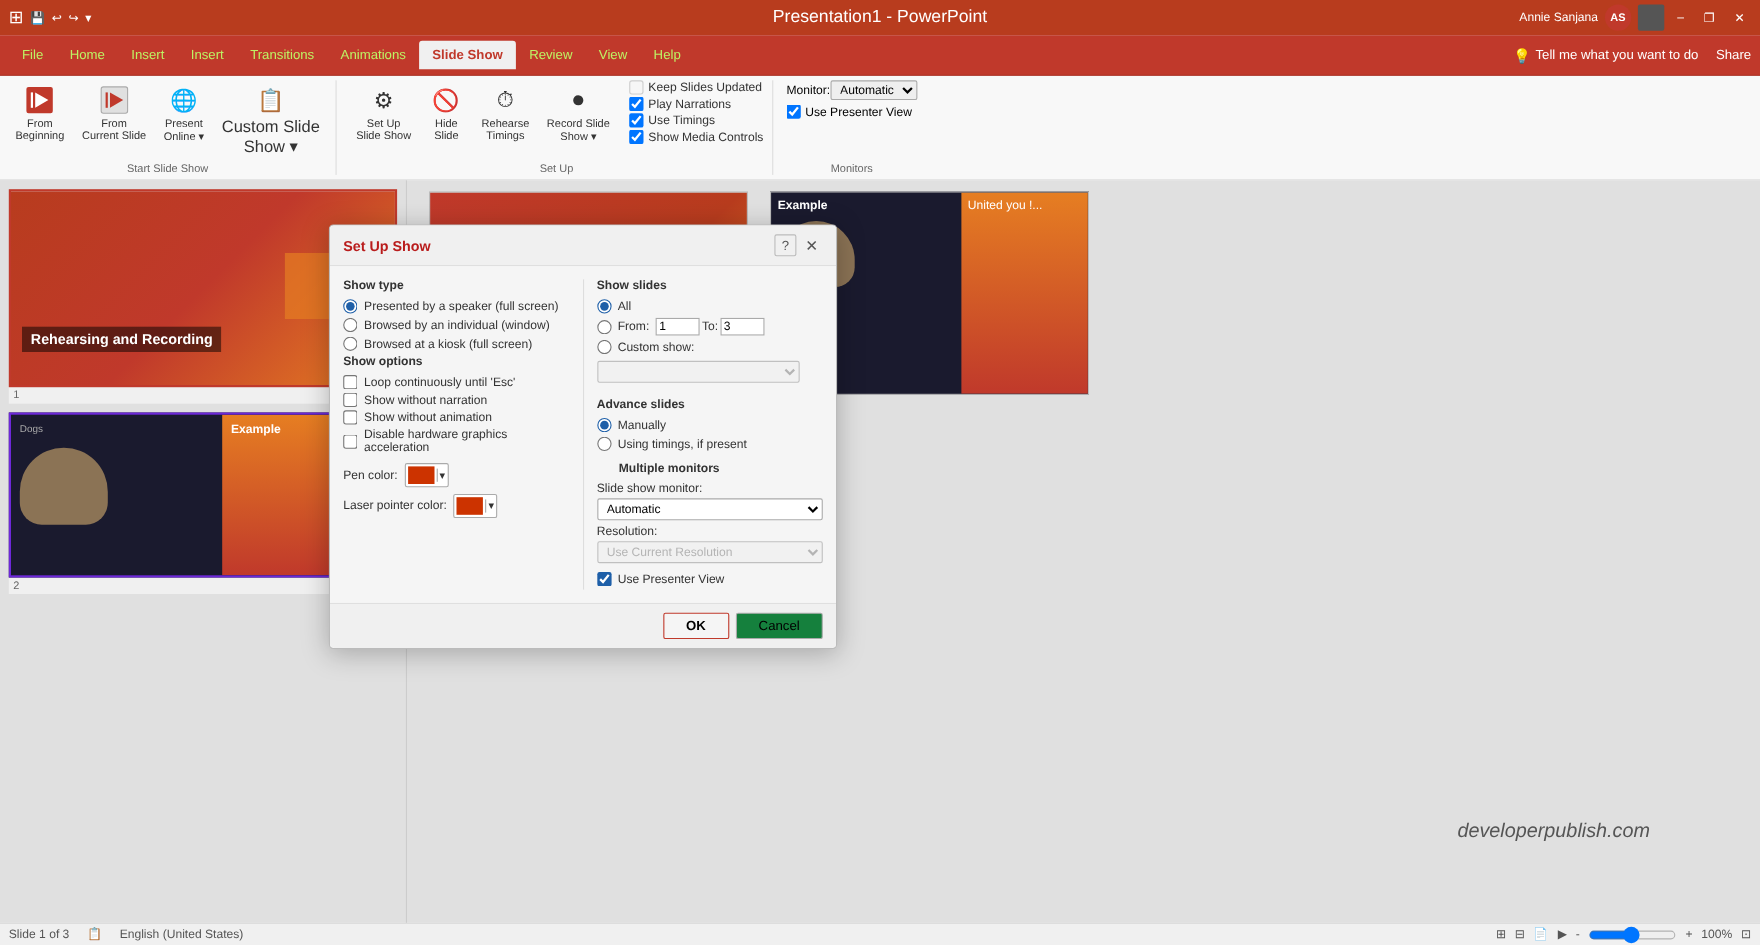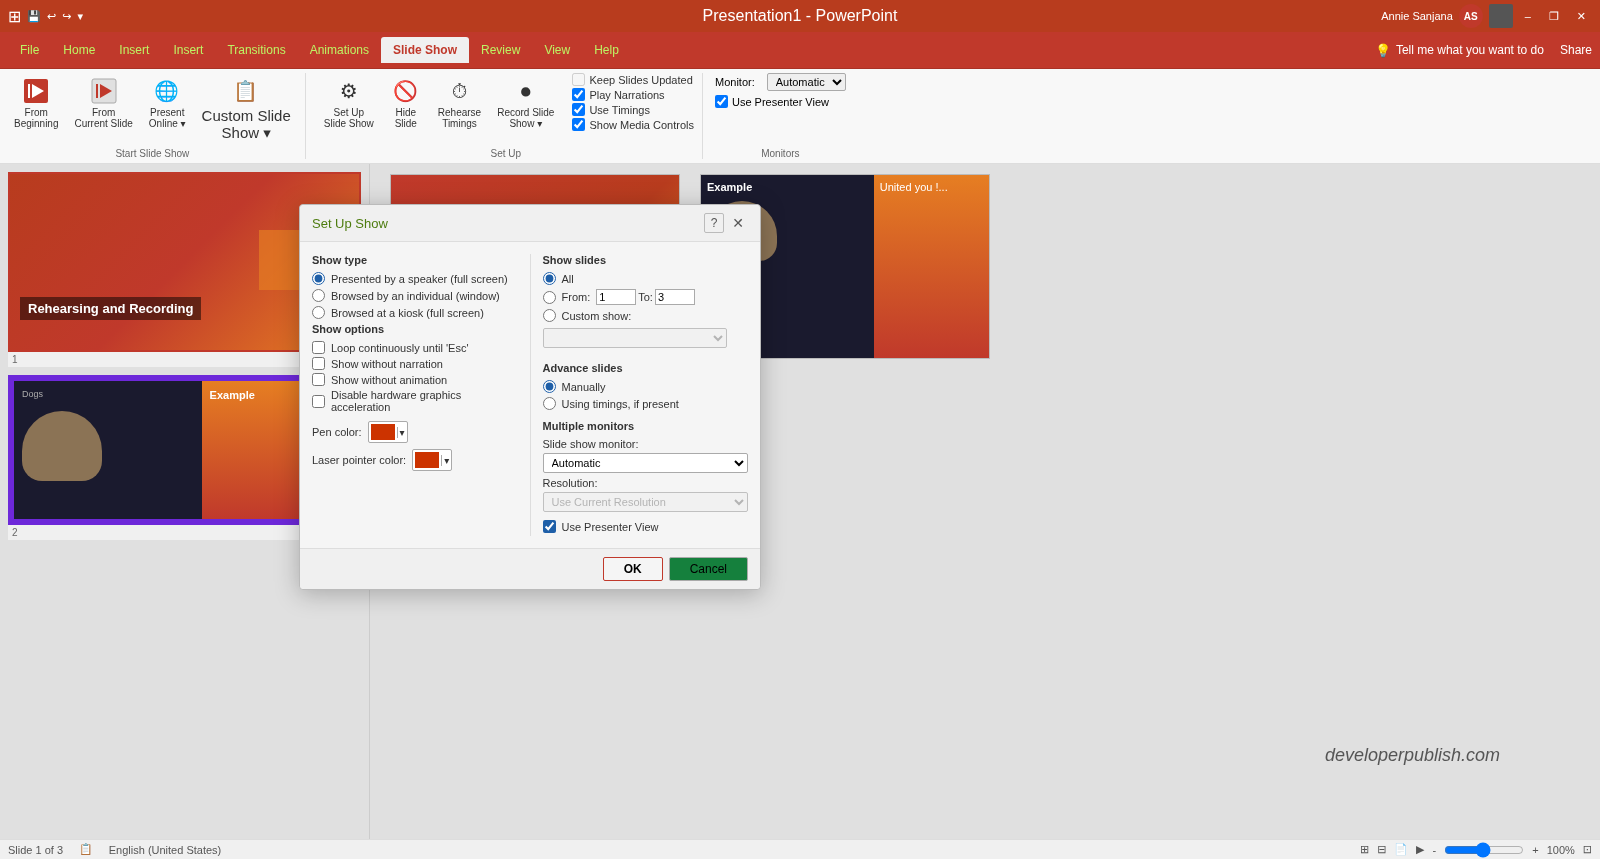--- a/index.html
+++ b/index.html
@@ -127,21 +127,21 @@
     }
     .dialog-titlebar {
       background: #f0f0f0;
       border-bottom: 1px solid #ddd;
       padding: 8px 12px;
       display: flex;
       align-items: center;
       justify-content: space-between;
       border-radius: 4px 4px 0 0;
     }
-    .dialog-title { font-size: 13px; font-weight: 400; color: #4d7c0f; }
+    .dialog-title { font-size: 13px; font-weight: 700; color: #b91c1c; }
     .dialog-titlebar-btns { display: flex; gap: 4px; }
     .dialog-help { width: 20px; height: 20px; border: 1px solid #bbb; border-radius: 2px; display: flex; align-items: center; justify-content: center; font-size: 12px; cursor: pointer; color: #555; }
     .dialog-close { width: 20px; height: 20px; display: flex; align-items: center; justify-content: center; font-size: 14px; cursor: pointer; color: #555; }
 
     .dialog-body {
       display: flex;
       gap: 0;
       padding: 12px;
     }
     .dialog-left { flex: 1; padding-right: 12px; border-right: 1px solid #ddd; }
@@ -321,21 +321,21 @@
             <span>Show Media Controls</span>
         </label>
       </div>
     </div>
     <div class="ribbon-group-label">Set Up</div>
   </div>
 
   <div class="ribbon-group" style="border-right:none;">
     <div class="ribbon-group-items">
       <div style="display:flex;flex-direction:column;gap:4px;">
-        <div style="display:flex;align-items:center;gap:12px;">
+        <div style="display:flex;align-items:center;gap:0;">
           <span style="font-size:11px;">Monitor:</span>
           <select style="font-size:11px;border:1px solid #aaa;border-radius:2px;padding:1px 4px;">
             <option>Automatic</option>
           </select>
         </div>
         <label style="display:flex;align-items:center;gap:4px;font-size:11px;">
           <input type="checkbox" checked="" style="">
           <span>Use Presenter View</span>
         </label>
       </div>
@@ -353,21 +353,21 @@
         <div style="position:absolute;bottom:30px;left:10px;color:#fff;font-size:13px;font-weight:bold;background:rgba(0,0,0,0.5);padding:4px 8px;">Rehearsing and Recording</div>
         <div style="position:absolute;bottom:60px;right:20px;width:80px;height:60px;background:#e67e22;opacity:0.7;"></div>
       </div>
       <div style="display:flex;justify-content:space-between;padding:2px 4px;background:#f0f0f0;">
         <span style="font-size:10px;color:#666;">1</span>
         <span style="font-size:10px;color:#666;">00:06</span>
       </div>
     </div>
 
     <div style="position:relative;cursor:pointer;">
-      <div style="width:100%;height:150px;background:#1a1a2e;position:relative;border:6px solid #6d28d9;overflow:hidden;display:flex;">
+      <div style="width:100%;height:150px;background:#1a1a2e;position:relative;border:2px solid #6d28d9;overflow:hidden;display:flex;">
         <div style="flex:1;padding:8px;display:flex;flex-direction:column;justify-content:flex-start;">
           <div style="color:#aaa;font-size:9px;margin-bottom:4px;">Dogs</div>
           <div style="width:80px;height:70px;background:#8B7355;border-radius:40px 40px 20px 20px;margin-top:8px;"></div>
         </div>
         <div style="width:45%;background:linear-gradient(to bottom,#e67e22,#c0392b);position:relative;">
           <div style="color:#fff;font-size:11px;font-weight:bold;padding:8px;">Example</div>
         </div>
         <div style="position:absolute;top:0;right:0;width:20px;height:100%;background:#e67e22;opacity:0.6;"></div>
       </div>
       <div style="display:flex;justify-content:space-between;padding:2px 4px;background:#f0f0f0;">
@@ -487,21 +487,21 @@
           <label class="radio-option">
             <input type="radio" name="advance" checked="" style="">
             <span>Manually</span>
           </label>
           <label class="radio-option">
             <input type="radio" name="advance" style="">
             <span>Using timings, if present</span>
           </label>
 
           
-          <div class="section-title" style="margin-top:10px;">Multiple monitors</div>
+          <div class="section-title" style="margin-top:10px;margin-left:20px;">Multiple monitors</div>
           <div class="sub-label">Slide show monitor:</div>
           <select class="dialog-select">
             <option>Automatic</option>
           </select>
           <div class="sub-label">Resolution:</div>
           <select class="dialog-select" disabled="">
             <option>Use Current Resolution</option>
           </select>
           <label class="checkbox-option" style="margin-top:4px;">
             <input type="checkbox" checked="" style="">

